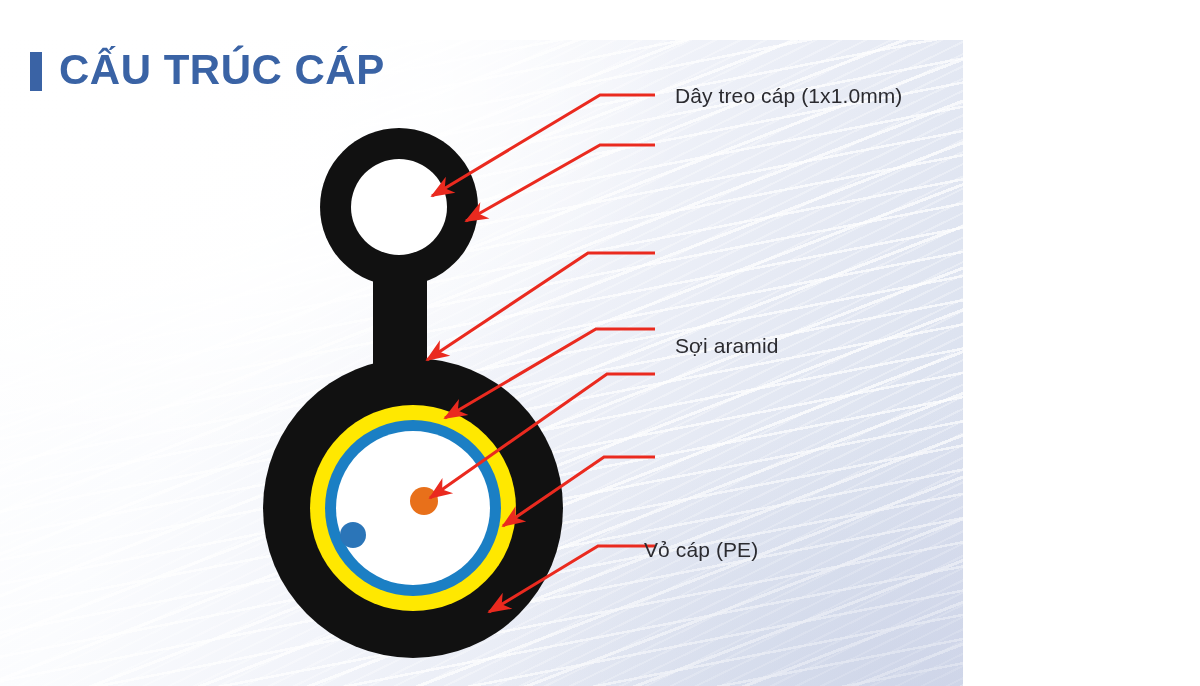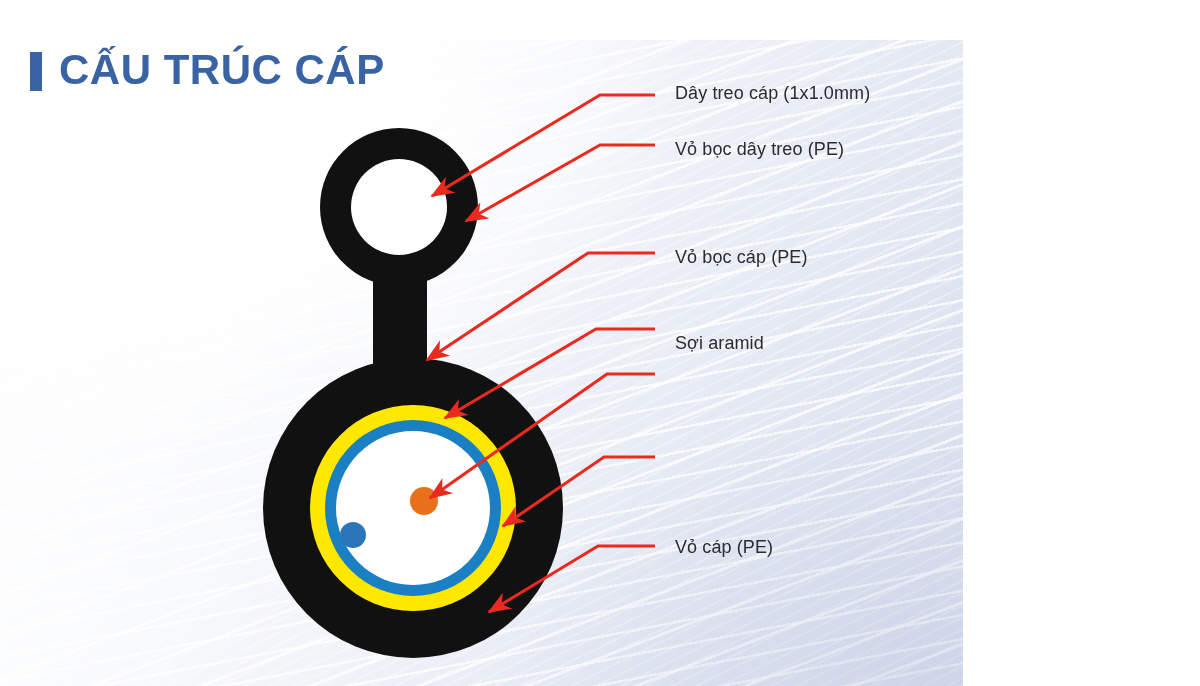--- a/index.html
+++ b/index.html
@@ -98,21 +98,21 @@
     top: 0;
     width: 1200px;
     height: 686px;
     z-index: 5;
   }
 
   
   .label {
     position: absolute;
     z-index: 9;
-    font-size: 18px;
+    font-size: 21px;
     color: #2b2b30;
     white-space: nowrap;
     line-height: 1.1;
     letter-spacing: .1px;
   }
 </style>
 </head>
 <body>
 
 <div id="stage">
@@ -162,18 +162,16 @@
       <path d="M655,105 L600,105 L466,181" marker-end="url(#arrowRed)"></path>
       <path d="M655,213 L588,213 L427,320" marker-end="url(#arrowRed)"></path>
       <path d="M655,289 L596,289 L445,378" marker-end="url(#arrowRed)"></path>
       <path d="M655,334 L607,334 L430,458" marker-end="url(#arrowRed)"></path>
       <path d="M655,417 L604,417 L503,486" marker-end="url(#arrowRed)"></path>
       <path d="M655,506 L598,506 L489,572" marker-end="url(#arrowRed)"></path>
     </g>
   </svg>
 
   <div class="label" style="left:675px; top:44px;">Dây treo cáp (1x1.0mm)</div>
-  <div class="label" style="left:675px; top:100px;">Vỏ bọc dây treo (PE)</div>
-  <div class="label" style="left:675px; top:208px;">Vỏ bọc cáp (PE)</div>
   <div class="label" style="left:675px; top:294px;">Sợi aramid</div>
-  <div class="label" style="left:675px; top:498px;">Vỏ cáp (PE)</div>
+  <div class="label" style="left:644px; top:498px;">Vỏ cáp (PE)</div>
 
 </div>
 
 </body></html>

